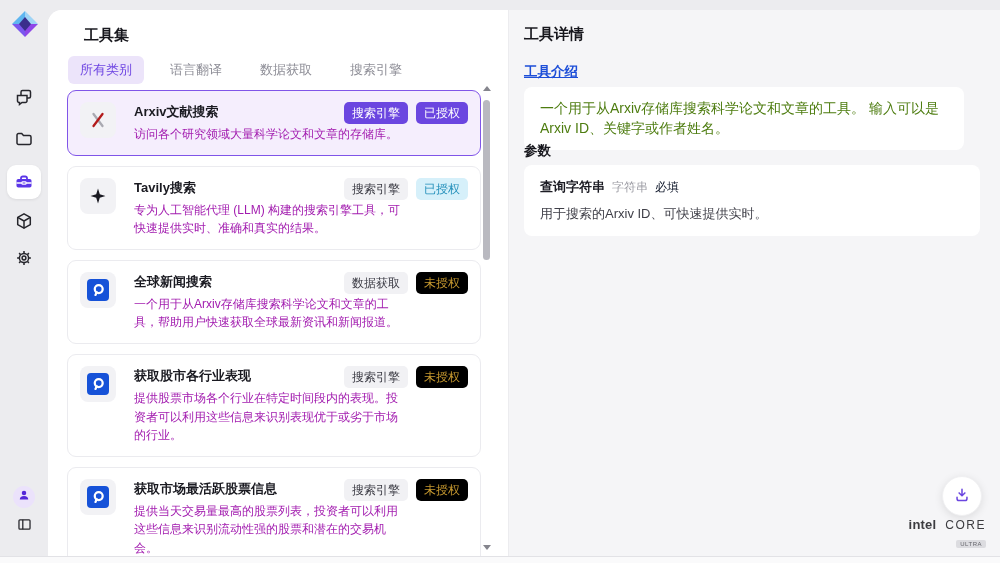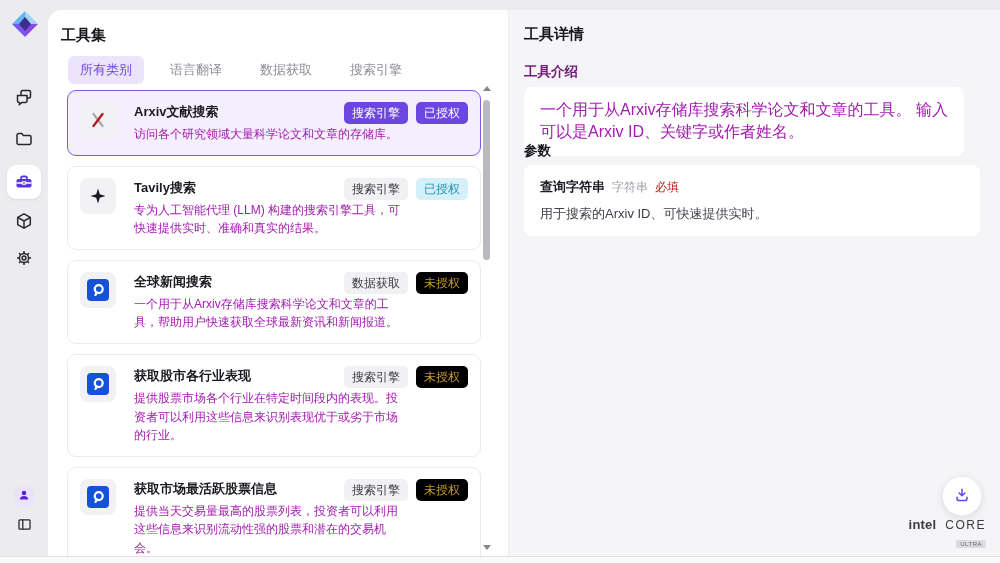--- a/index.html
+++ b/index.html
@@ -18,21 +18,21 @@
   .collapse-btn { position:absolute; left:50%; transform:translateX(-50%); top:514px; width:24px; height:24px;
                   display:flex; align-items:center; justify-content:center; }
 
   
   .main { position:absolute; left:48px; top:10px; right:0; bottom:7px; background:#fff;
           border-top-left-radius:14px; overflow:hidden; display:flex; }
   .bottom-strip { position:absolute; left:0; right:0; bottom:0; height:7px; background:#fafafb; border-top:1px solid #e2e2e6; }
 
   
   .list-panel { position:relative; width:460px; background:#fff; flex:none; }
-  .page-title { position:absolute; left:13px; top:16px; font-size:15px; font-weight:bold; color:#17171d;text-align:center; }
+  .page-title { position:absolute; left:36px; top:16px; font-size:15px; font-weight:bold; color:#17171d;text-align:center; }
   .tabs { position:absolute; left:20px; top:46px; display:flex; gap:14px; align-items:center; }
   .tab { font-size:13px; color:#8d8d96; padding:5px 12px; border-radius:6px; cursor:pointer; white-space:nowrap; }
   .tab.active { background:#ece4fa; color:#6e45e2; }
 
   .cards { position:absolute; left:19px; top:80px; width:414px; display:flex; flex-direction:column; gap:10px; }
   .card { position:relative; background:#fff; border:1px solid #ebebef; border-radius:9px; padding:11px 12px;
           display:flex; gap:18px; cursor:pointer; }
   .card.selected { border:1.5px solid #8055e8; background:#f5eefd; }
   .card-icon { flex:none; width:36px; height:36px; border-radius:8px; background:#f2f2f5;
                display:flex; align-items:center; justify-content:center; }
@@ -55,29 +55,29 @@
   .scrollbar { position:absolute; top:74px; bottom:4px; right:17px; width:9px; }
   .sb-arrow { position:absolute; left:50%; transform:translateX(-50%); width:0; height:0;
               border-left:4px solid transparent; border-right:4px solid transparent; }
   .sb-up   { top:2px; border-bottom:5px solid #85858d; }
   .sb-down { bottom:2px; border-top:5px solid #85858d; }
   .sb-thumb { position:absolute; left:1px; top:16px; width:7px; height:160px; background:#b9b9c0; border-radius:4px; }
 
   
   .detail-panel { position:relative; flex:1; background:#f5f5f7; border-left:1px solid #ececef; }
   .detail-title   { position:absolute; left:15px; top:15px; font-size:15px; font-weight:bold; color:#17171d; }
-  .section-head-1 { position:absolute; left:15px; top:53px; font-size:13.5px; font-weight:bold; color:#701a75; }
+  .section-head-1 { position:absolute; left:15px; top:53px; font-size:13.5px; font-weight:bold; color:#1d4ed8;text-decoration:underline; }
   .intro-card { position:absolute; left:15px; right:36px; top:77px; background:#fff; border-radius:8px;
-                padding:12px 16px; font-size:16px; color:#a21caf; line-height:1.4; }
+                padding:12px 16px; font-size:14px; color:#4d7c0f; line-height:1.4; }
   .section-head-2 { position:absolute; left:15px; top:132px; font-size:13.5px; font-weight:bold; color:#17171d; }
   .param-card { position:absolute; left:15px; right:20px; top:155px; background:#fff; border-radius:8px; padding:13px 16px; }
   .param-head { display:flex; align-items:baseline; gap:7px; }
   .param-name { font-size:13px; font-weight:bold; color:#1c1c24; }
   .param-type { font-size:12px; color:#9a9aa2; }
-  .param-req  { font-size:12px; color:#b91c1c; }
+  .param-req  { font-size:12px; color:#0f172a; }
   .param-desc { margin-top:9px; font-size:13px; color:#3f3f48; }
 
   .fab { position:absolute; right:18px; bottom:40px; width:40px; height:40px; border-radius:50%;
          background:#fff; border:1px solid #f0f0f2; box-shadow:0 2px 8px rgba(0,0,0,.10);
          display:flex; align-items:center; justify-content:center; cursor:pointer; }
   .intel { position:absolute; right:14px; bottom:6px; text-align:right; color:#3c3c40; }
   .intel-row { display:flex; align-items:baseline; gap:9px; justify-content:flex-end; }
   .intel-word { font-size:13px; font-weight:bold; letter-spacing:.2px; }
   .intel-core { font-size:12px; letter-spacing:1.5px; font-weight:400; text-transform:uppercase; }
   .intel-badge { display:inline-block; margin-top:1px; font-size:6px; letter-spacing:.5px; color:#66666c;

